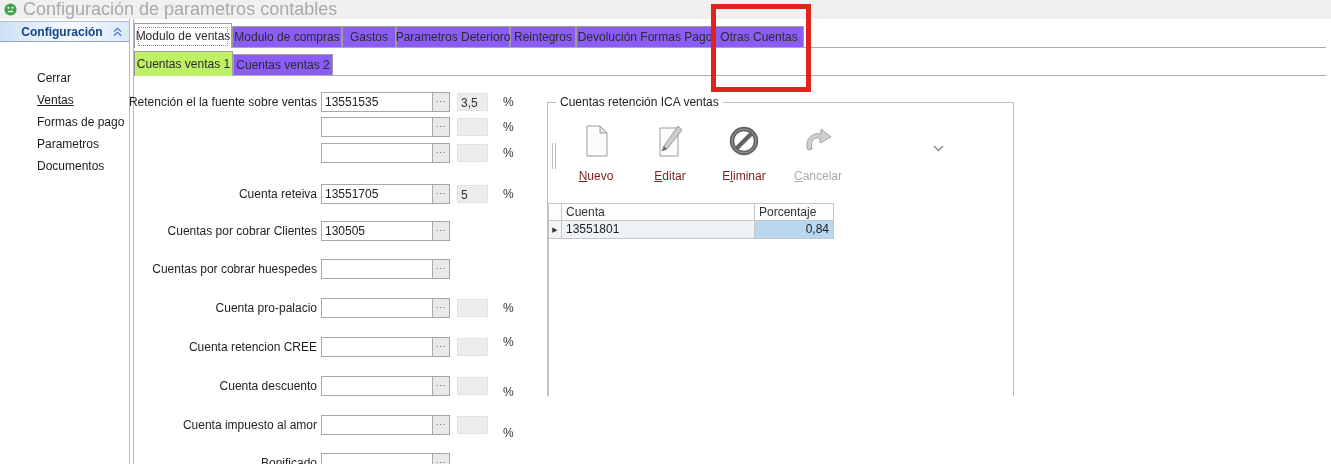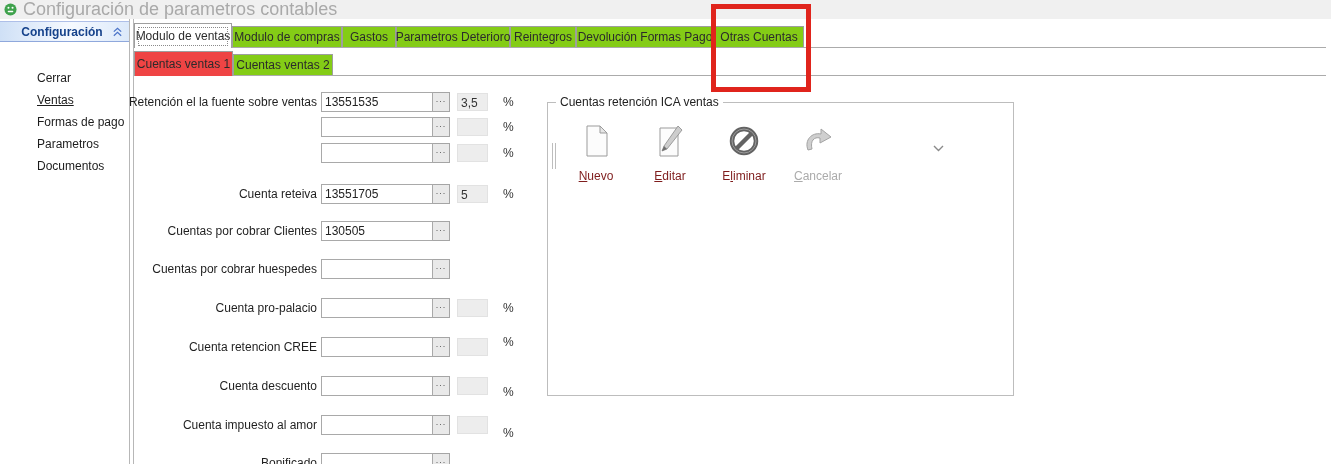--- a/index.html
+++ b/index.html
@@ -23,27 +23,27 @@
     display:flex; align-items:center; cursor:pointer;
   }
   .sb-header .hlabel { flex:1; text-align:center; font-weight:bold; color:#15428b; font-size:12px; padding-left:12px; }
   .sb-header .chev { margin-right:6px; }
   .sb-items { position:absolute; left:0; top:30px; width:129px; }
   .sb-item { position:absolute; left:37px; white-space:nowrap; color:#1c1c1c; cursor:pointer; }
   .sb-item.selected { text-decoration:underline; }
   
   .tabline1 { position:absolute; left:134px; top:47px; width:1192px; height:1px; background:#ababab; }
   .tabline2 { position:absolute; left:134px; top:75px; width:1192px; height:1px; background:#ababab; }
-  .tab { position:absolute; background:#84cc16; border:1px solid #9e9e9e; border-bottom:none;
+  .tab { position:absolute; background:#8b5cf6; border:1px solid #9e9e9e; border-bottom:none;
          display:flex; align-items:center; justify-content:center; white-space:nowrap; cursor:pointer; color:#2b2b2b; }
   .tab.unsel { top:26px; height:21px; z-index:1; }
   .tab.sel { top:23px; height:25px; background:#fff; z-index:3; }
   .tab.sel .focusdots { position:absolute; left:3px; right:3px; top:3px; bottom:2px; border:1px dotted #8a8a8a; }
   .subtab.unsel { top:54px; height:21px; z-index:1; }
-  .subtab.sel { top:51px; height:25px; background:#ef4444; z-index:3; }
+  .subtab.sel { top:51px; height:25px; background:#bef264; z-index:3; }
   
   .frow { position:absolute; left:0; width:1331px; height:22px; }
   .flabel { position:absolute; right:1014px; top:3px; white-space:nowrap; color:#1f1f1f; }
   .fwrap { position:absolute; left:321px; top:0; display:flex; }
   .fvalue { width:112px; height:20px; border:1px solid #a9a9a9; font-family:Liberation Sans, sans-serif;
             font-size:12px; padding:5px 3px; color:#222; background:#fff; }
   .flookup { width:17px; height:20px; margin-left:0; background:#e9e9e9; border:1px solid #a5a5a5; border-left:none;
              font-size:9px; color:#555; line-height:9px; cursor:pointer; letter-spacing:1px; padding-bottom:6px; }
   .fpct { position:absolute; left:457px; top:1px; width:31px; height:18px; background:#ededed;
           border:1px solid #e2e2e2; padding:2px 0 4px 3px; color:#333; }
@@ -273,17 +273,29 @@
             <path d="M9 28 C5 18 13 10 22 12 L22 7 L32 15 L21 21 L21 16 C15 14.5 11 19 13 27 Z" fill="#cfcfcf" stroke="#a3a3a3" stroke-width="1"></path>
           </svg>
         </span>
         <span class="tlabel"><span></span><u>C</u><span>ancelar</span></span>
       </div>
     </div>
     <svg class="tdrop" width="11" height="7" viewBox="0 0 11 7">
       <path d="M1 1 L5.5 5.5 L10 1" fill="none" stroke="#8a8a8a" stroke-width="1.4"></path>
     </svg>
 
+    <div class="grid">
+      <div class="ghead">
+        <div class="gcell gsel"></div>
+        <div class="gcell gc1">Cuenta</div>
+        <div class="gcell gc2">Porcentaje</div>
+      </div>
+      <div class="grow">
+        <div class="gcell gsel">▶</div>
+        <div class="gcell gc1">13551801</div>
+        <div class="gcell gc2">0,84</div>
+      </div>
+    </div>
   </div>
 
   <div class="annotation"></div>
 
 </div>
 
 </body></html>

